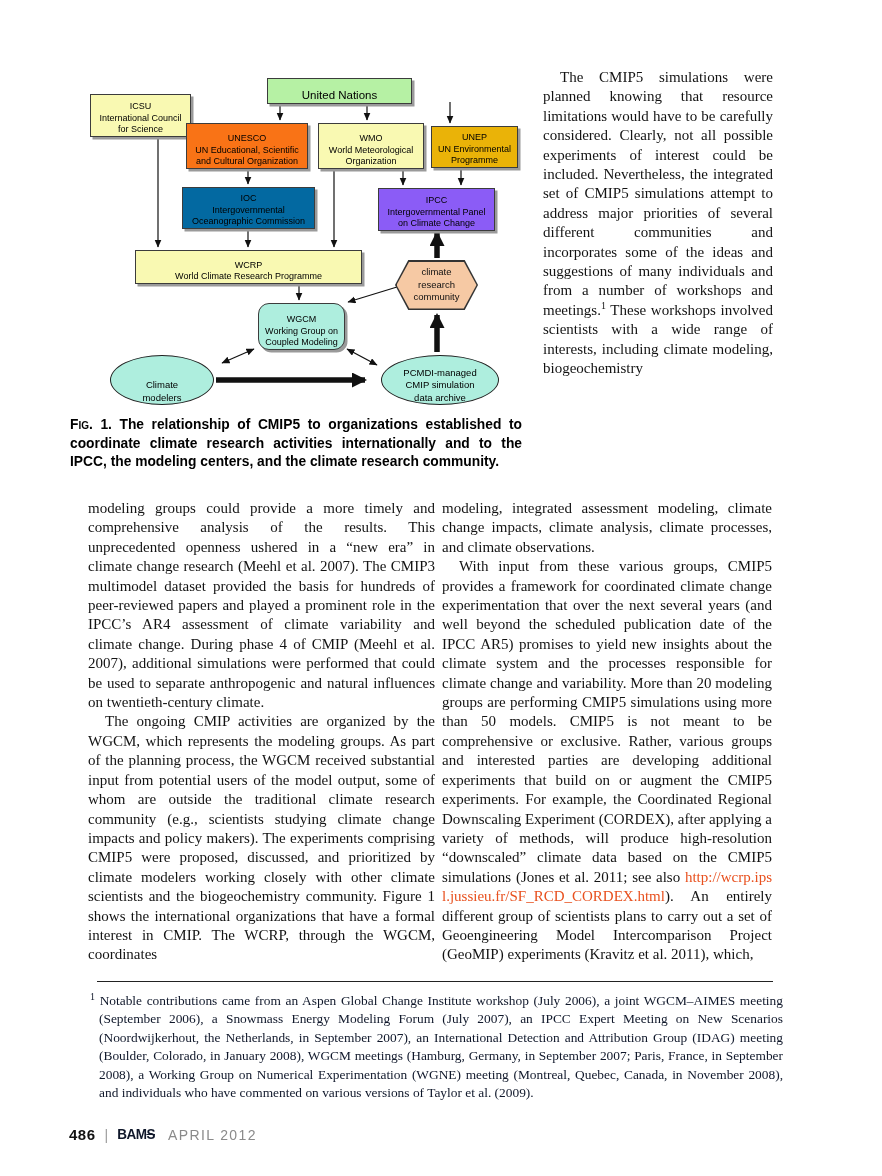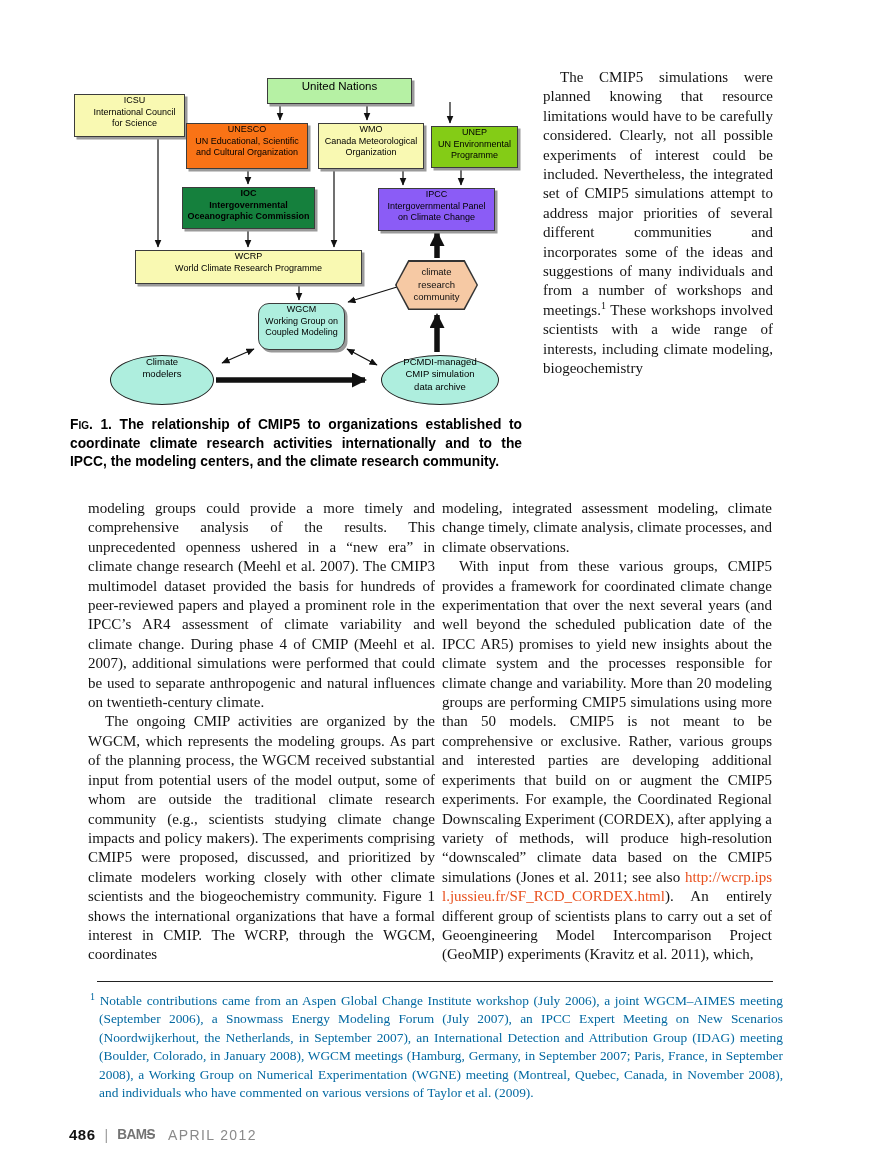--- a/index.html
+++ b/index.html
@@ -2,27 +2,27 @@
 <html lang="en"><head>
 <meta charset="utf-8">
 <style>
   html,body{margin:0;padding:0;background:#fff;}
   .page{position:relative;width:882px;height:1176px;background:#fff;overflow:hidden;
         font-family:"Liberation Serif",serif;color:#111;}
 
   
   .diagram{position:absolute;left:70px;top:75px;width:450px;height:335px;}
   .arrows{position:absolute;left:0;top:0;pointer-events:none;}
-  .node{position:absolute;display:flex;align-items:flex-start;justify-content:center;
+  .node{position:absolute;display:flex;align-items:flex-end;justify-content:center;
         text-align:center;font-family:"Liberation Sans",sans-serif;font-size:9px;
         line-height:1.3;white-space:pre-line;color:#000;}
   .rect{border:1.5px solid #3c3c3c;box-shadow:2.5px 2.5px 0 #9a9a9a;}
   .ellipse{border:1.4px solid #222;border-radius:50%;font-size:9.5px;}
   .n-un{left:197px;top:3px;width:143px;height:24px;font-size:11.5px;}
-  .n-icsu{left:4px;top:19px;width:99px;height:41px;padding-left:10px;}
+  .n-icsu{left:20px;top:19px;width:99px;height:41px;}
   .n-unesco{left:116px;top:48px;width:120px;height:44px;}
   .n-wmo{left:248px;top:48px;width:104px;height:44px;}
   .n-unep{left:361px;top:51px;width:85px;height:40px;}
   .n-ioc{left:112px;top:112px;width:131px;height:40px;}
   .n-ipcc{left:308px;top:113px;width:115px;height:41px;}
   .n-wcrp{left:65px;top:175px;width:225px;height:32px;}
   .n-wgcm{left:188px;top:228px;width:85px;height:45px;}
   .n-modelers{left:40px;top:280px;width:102px;height:48px;}
   .n-pcmdi{left:311px;top:280px;width:116px;height:48px;}
   .hexo{position:absolute;left:325px;top:185px;width:83px;height:50px;background:#333;
@@ -45,29 +45,29 @@
   .col .p-indent{text-indent:17px;}
   .col-topright{left:543px;top:68px;width:230px;height:436px;}
   .col-left{left:88px;top:499px;width:347px;height:470px;}
   .col-right{left:442px;top:499px;width:330px;height:470px;}
   sup{font-size:10px;line-height:0;vertical-align:super;}
   .link{text-decoration:none;word-break:break-all;}
 
   
   .fn-rule{position:absolute;left:97px;top:981px;width:676px;height:1.3px;background:#222;}
   .footnote{position:absolute;left:90px;top:992px;width:684px;font-size:13.4px;
-            line-height:18.4px;text-align:justify;color:#0369a1;
+            line-height:18.4px;text-align:justify;color:#0f172a;
             padding-left:9px;text-indent:-9px;}
 
   
   .footer{position:absolute;left:69px;top:1126px;display:flex;align-items:center;
           font-family:"Liberation Sans",sans-serif;}
   .pageno{font-weight:bold;font-size:15px;color:#111;letter-spacing:.5px;}
   .sep{color:#9a9a9a;font-weight:300;font-size:14px;margin:0 9px;}
-  .bams{font-weight:bold;font-size:13.5px;letter-spacing:-.5px;color:#737373;
+  .bams{font-weight:bold;font-size:13.5px;letter-spacing:-.5px;color:#0f172a;
         transform:scaleY(1.05);}
   .bams .s-strike{text-decoration:line-through;}
   .date{font-size:14px;color:#8a8a8a;letter-spacing:1.4px;margin-left:13px;}
 </style>
 </head>
 <body>
 
 <div class="page">
 
   <div class="diagram">
@@ -103,26 +103,26 @@
     </svg>
 
     <div class="node rect n-un" style="background: rgb(182, 241, 164);"><span>United Nations</span></div>
     <div class="node rect n-icsu" style="background: rgb(249, 249, 178);"><span>ICSU
 International Council
 for Science</span></div>
     <div class="node rect n-unesco" style="background: #f97316;"><span>UNESCO
 UN Educational, Scientific
 and Cultural Organization</span></div>
     <div class="node rect n-wmo" style="background: rgb(249, 249, 178);"><span>WMO
-Canada Meteorological
+World Meteorological
 Organization</span></div>
-    <div class="node rect n-unep" style="background: #84cc16;"><span>UNEP
+    <div class="node rect n-unep" style="background: #eab308;"><span>UNEP
 UN Environmental
 Programme</span></div>
-    <div class="node rect n-ioc" style="background: #15803d; font-weight: bold;"><span>IOC
+    <div class="node rect n-ioc" style="background: #0369a1;"><span>IOC
 Intergovernmental
 Oceanographic Commission</span></div>
     <div class="node rect n-ipcc" style="background: #8b5cf6;"><span>IPCC
 Intergovernmental Panel
 on Climate Change</span></div>
     <div class="node rect n-wcrp" style="background: rgb(249, 249, 178);"><span>WCRP
 World Climate Research Programme</span></div>
     <div class="hexo">
       <div class="hexi" style="background: rgb(246, 201, 164);"><span>climate
 research
@@ -143,21 +143,21 @@
   <div class="col col-topright">
     <p class="p-indent"><span>The CMIP5 simulations were planned knowing that resource limitations would have to be carefully considered. Clearly, not all possible experiments of interest could be included. Nevertheless, the integrated set of CMIP5 simulations attempt to address major priorities of several different communities and incorporates some of the ideas and suggestions of many individuals and from a number of workshops and meetings.</span><sup>1</sup><span> These workshops involved scientists with a wide range of interests, including climate modeling, biogeochemistry</span></p>
   </div>
 
   <div class="col col-left">
     <p class="p-first">modeling groups could provide a more timely and comprehensive analysis of the results. This unprecedented openness ushered in a “new era” in climate change research (Meehl et al. 2007). The CMIP3 multimodel dataset provided the basis for hundreds of peer-reviewed papers and played a prominent role in the IPCC’s AR4 assessment of climate variability and climate change. During phase 4 of CMIP (Meehl et al. 2007), additional simulations were performed that could be used to separate anthropogenic and natural influences on twentieth-century climate.</p>
     <p class="p-indent">The ongoing CMIP activities are organized by the WGCM, which represents the modeling groups. As part of the planning process, the WGCM received substantial input from potential users of the model output, some of whom are outside the traditional climate research community (e.g., scientists studying climate change impacts and policy makers). The experiments comprising CMIP5 were proposed, discussed, and prioritized by climate modelers working closely with other climate scientists and the biogeochemistry community. Figure 1 shows the international organizations that have a formal interest in CMIP. The WCRP, through the WGCM, coordinates</p>
   </div>
 
   <div class="col col-right">
-    <p class="p-first">modeling, integrated assessment modeling, climate change timely, climate analysis, climate processes, and climate observations.</p>
+    <p class="p-first">modeling, integrated assessment modeling, climate change impacts, climate analysis, climate processes, and climate observations.</p>
     <p class="p-indent"><span>With input from these various groups, CMIP5 provides a framework for coordinated climate change experimentation that over the next several years (and well beyond the scheduled publication date of the IPCC AR5) promises to yield new insights about the climate system and the processes responsible for climate change and variability. More than 20 modeling groups are performing CMIP5 simulations using more than 50 models. CMIP5 is not meant to be comprehensive or exclusive. Rather, various groups and interested parties are developing additional experiments that build on or augment the CMIP5 experiments. For example, the Coordinated Regional Downscaling Experiment (CORDEX), after applying a variety of methods, will produce high-resolution “downscaled” climate data based on the CMIP5 simulations (Jones et al. 2011; see also </span><a href="#" class="link" style="color: rgb(232, 80, 30);">http://wcrp.ipsl.jussieu.fr/SF_RCD_CORDEX.html</a><span>). An entirely different group of scientists plans to carry out a set of Geoengineering Model Intercomparison Project (GeoMIP) experiments (Kravitz et al. 2011), which,</span></p>
   </div>
 
   <div class="fn-rule"></div>
   <div class="footnote"><sup>1</sup> <span>Notable contributions came from an Aspen Global Change Institute workshop (July 2006), a joint WGCM–AIMES meeting (September 2006), a Snowmass Energy Modeling Forum (July 2007), an IPCC Expert Meeting on New Scenarios (Noordwijkerhout, the Netherlands, in September 2007), an International Detection and Attribution Group (IDAG) meeting (Boulder, Colorado, in January 2008), WGCM meetings (Hamburg, Germany, in September 2007; Paris, France, in September 2008), a Working Group on Numerical Experimentation (WGNE) meeting (Montreal, Quebec, Canada, in November 2008), and individuals who have commented on various versions of Taylor et al. (2009).</span></div>
 
   <div class="footer">
     <span class="pageno">486</span>
     <span class="sep">|</span>
     <span class="bams"><span>BAM</span><span class="s-strike">S</span></span>

